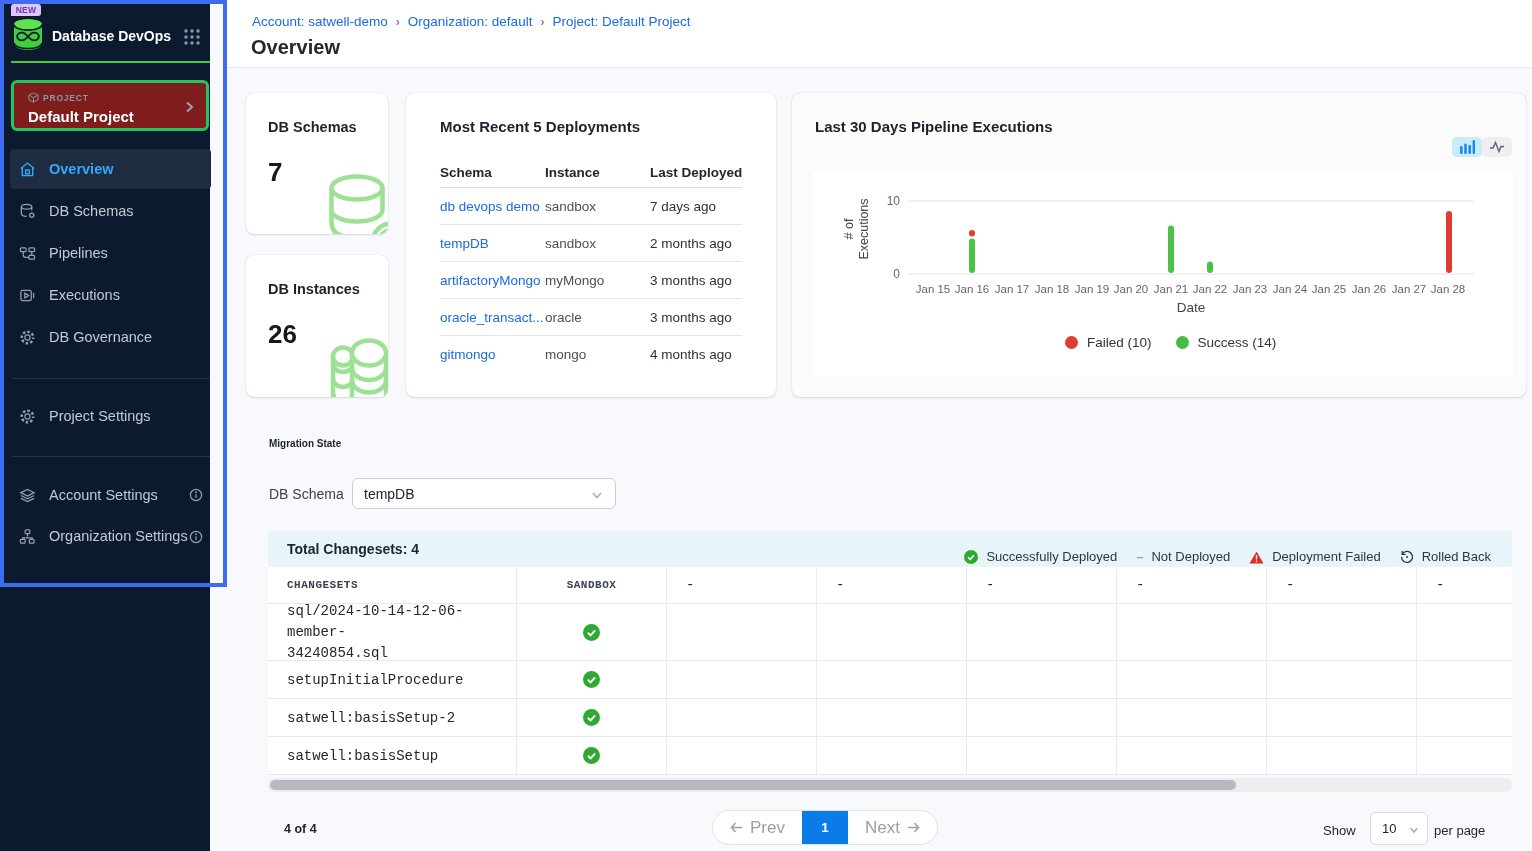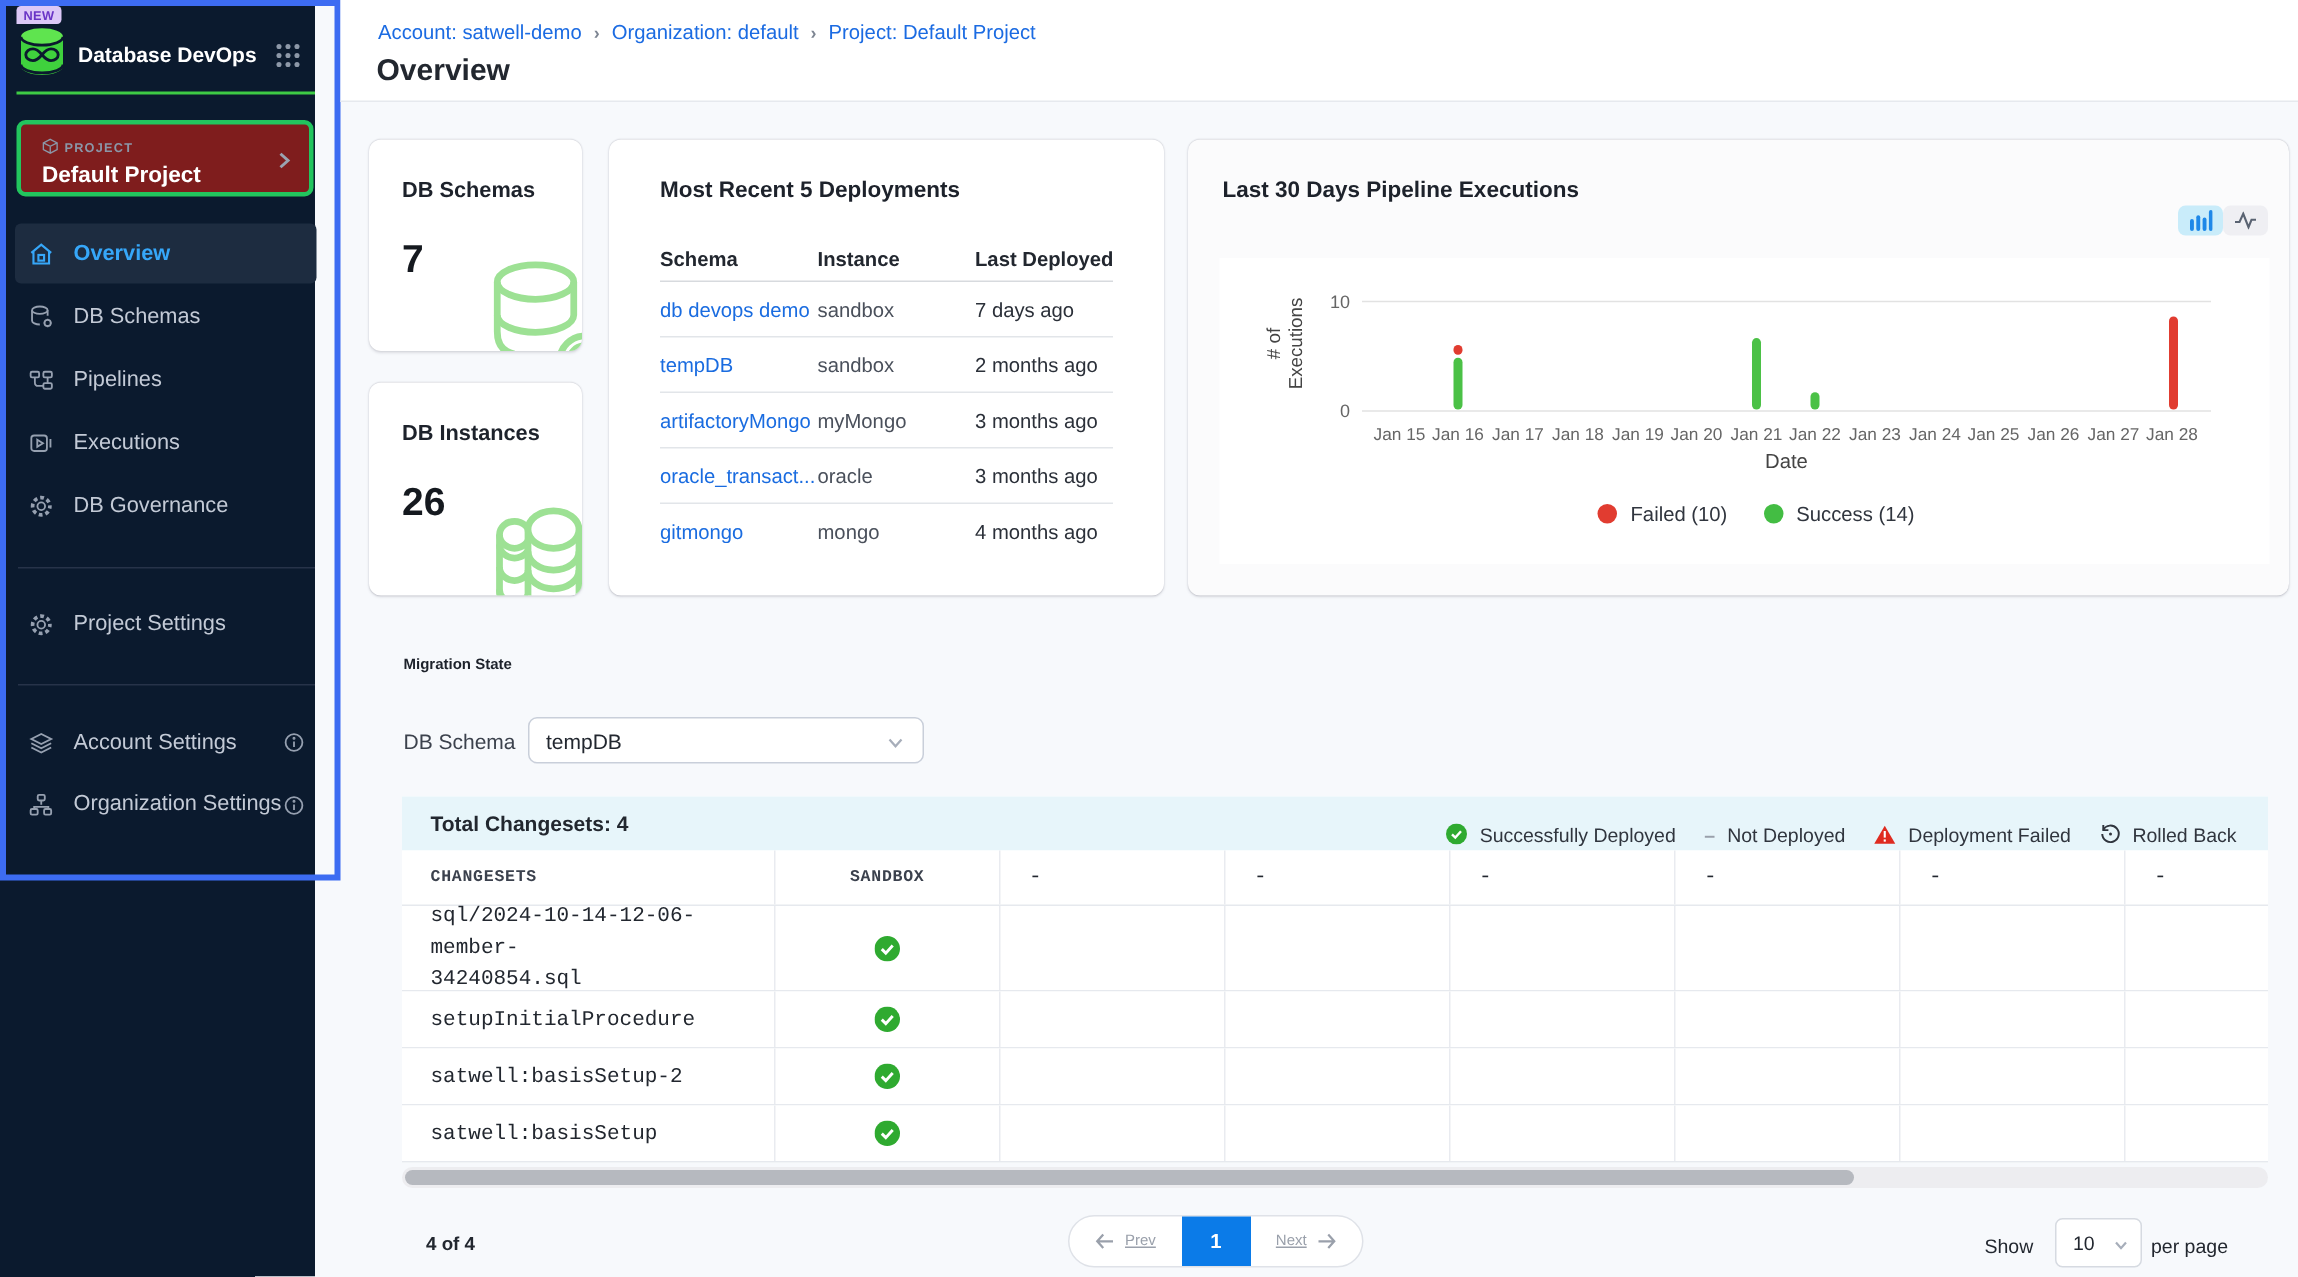--- a/index.html
+++ b/index.html
@@ -67,42 +67,42 @@
   
   .mstitle { position:absolute; left:42px; top:438px; font-size:10px; font-weight:bold; color:#1d222b; }
   .dbslabel { position:absolute; left:42px; top:486px; font-size:14px; color:#3c424d; }
   #schemasel { position:absolute; left:125px; top:478px; width:264px; height:31px; background:#fff; border:1px solid #c9cfda; border-radius:6px; }
   #schemasel .v { position:absolute; left:11px; top:7px; font-size:14px; color:#22272f; }
 
   #mtable { position:absolute; left:41px; top:531px; width:1244px; background:#fff; }
   #mband { height:36px; background:#e7f5fa; display:flex; align-items:center; }
   #mband .tot { font-size:14px; font-weight:bold; color:#22272f; margin-left:19px; }
   #mband .leg { margin-left:auto; display:flex; align-items:center; font-size:13px; color:#30353e; }
-  #mband .leg .li { display:flex; align-items:center; margin-right:19px;margin-top:14px; }
+  #mband .leg .li { display:flex; align-items:flex-end; margin-right:19px;margin-top:14px; }
   #mband .leg svg { margin-right:8px; }
   .mrow { display:flex; border-bottom:1px solid #e6e9ee; background:#fff; }
   .mrow > div { border-right:1px solid #e9ebf0; display:flex; align-items:center;font-family:Liberation Mono, monospace; }
   .mrow > div:last-child { border-right:none; }
   .mc1 { width:249px; flex:none; padding-left:19px; }
   .mcn { width:150px; flex:none; }
   .mclast { flex:1; }
   #mhead { height:37px; font-size:11px; font-weight:bold; color:#3b414d; letter-spacing:.5px; }
   #mhead .cen { justify-content:center; padding-left:0; }
   #mhead .dash,.mrow .dash { padding-left:19px; font-weight:normal; font-size:14px; color:#22272f; }
   .mrow.data { font-size:14px; color:#22272f; }
   .mrow.data .mcn, .mrow.data .mclast { justify-content:center; }
   .mrow.data .mcn svg { display:block; }
   #r1 { height:57px; line-height:21px; } #r2,#r3,#r4 { height:38px; }
   #scrollbar { position:absolute; left:41px; top:778px; width:1244px; height:14px; background:#ededf0; border-radius:7px; }
   #scrollbar .thumb { position:absolute; left:2px; top:2px; width:966px; height:10px; background:#b6b9bf; border-radius:5px; }
 
   
   .fof { position:absolute; left:57px; top:822px; font-size:12.5px; font-weight:bold; color:#22272f; }
   #pagin { position:absolute; left:485px; top:810px; height:35px; background:#fff; border:1px solid #dfe2e8; border-radius:18px; display:flex; align-items:center; overflow:hidden; }
-  #pagin .prev,#pagin .next { font-size:10px; color:#9aa0ab; padding:0 17px; display:flex; align-items:center;text-decoration:underline; }
+  #pagin .prev,#pagin .next { font-size:17px; color:#9aa0ab; padding:0 17px; display:flex; align-items:center; }
   #pagin .cur { width:46px; height:35px; background:#0b7be8; color:#fff; font-size:13.5px; font-weight:bold; display:flex; align-items:center; justify-content:center; }
   .show { position:absolute; left:1096px; top:823px; font-size:13px; color:#22272f; }
   #persel { position:absolute; left:1143px; top:812px; width:58px; height:33px; background:#fff; border:1px solid #d6dae1; border-radius:5px; }
   #persel .v { position:absolute; left:11px; top:8px; font-size:13px; color:#22272f; }
   .perpage { position:absolute; left:1207px; top:823px; font-size:13px; color:#22272f; }
 </style>
 </head>
 <body>
 <div id="page">
 

